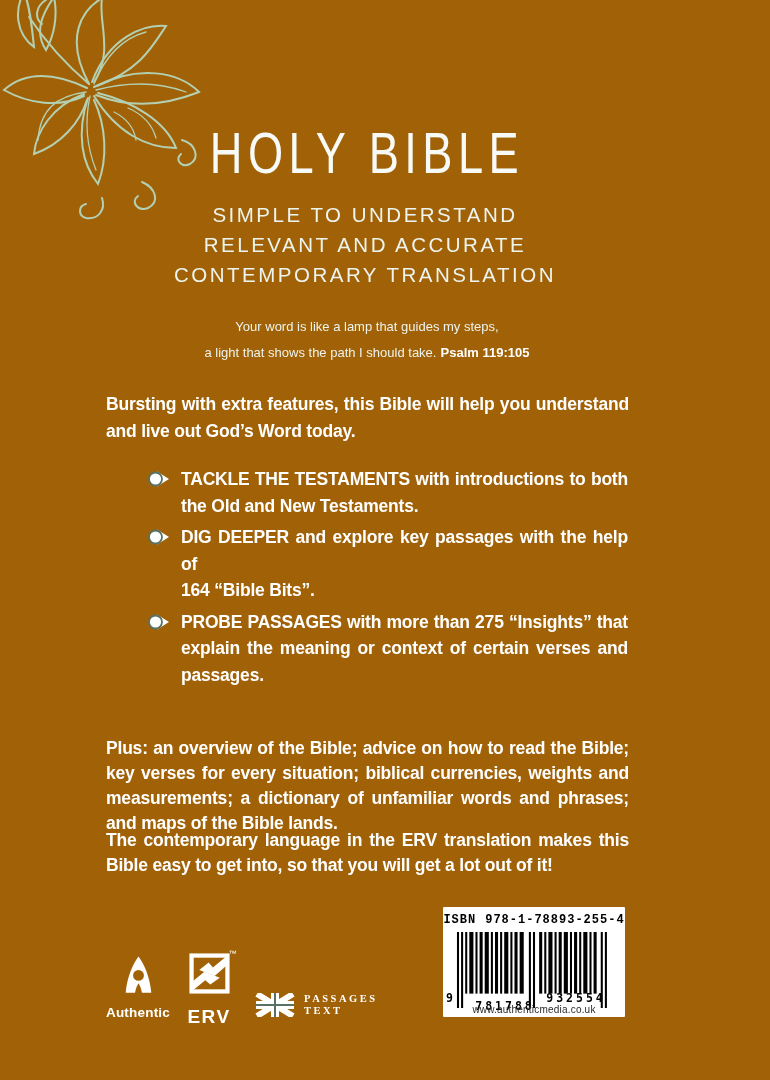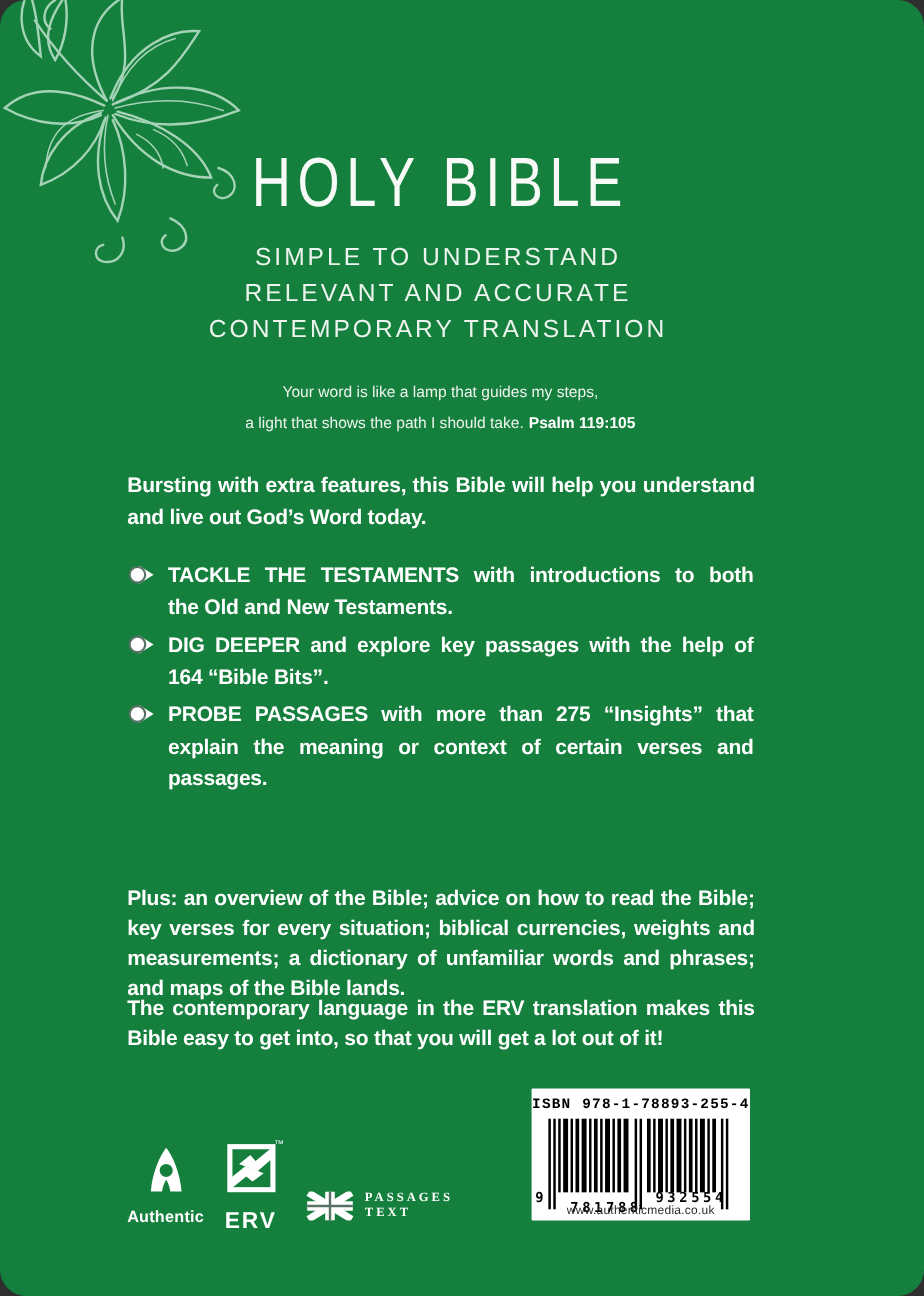--- a/index.html
+++ b/index.html
@@ -1,20 +1,19 @@
 <!DOCTYPE html>
 <html><head>
 <meta charset="utf-8">
 <style>
   html,body{margin:0;padding:0;background:#2f2f2f;}
   .cover{
     position:relative;width:770px;height:1080px;overflow:hidden;
-    background:#15803d;
+    background:#a16207;
     font-family:"Liberation Sans",sans-serif;
-    border-radius:22px;
     -webkit-font-smoothing:antialiased;
   }
   .flower{position:absolute;left:-6px;top:-8px;opacity:.9;}
 
   .title{
     position:absolute;left:106px;top:120px;width:522px;
     text-align:center;color:#f7faf6;font-size:58px;line-height:66px;
     font-weight:400;letter-spacing:7px;
     transform:scaleX(.78);transform-origin:50% 50%;
     white-space:nowrap;
@@ -28,21 +27,21 @@
     position:absolute;left:46px;top:314px;width:642px;text-align:center;
     color:#edf3ed;font-size:13px;line-height:26px;font-weight:400;
   }
   .verse .ref{font-weight:bold;color:#ffffff;margin-left:.32em;}
 
   .copy{position:absolute;color:#ffffff;font-weight:bold;font-size:17.5px;
         line-height:26.5px;letter-spacing:-0.2px;}
   .jl{text-align:justify;text-align-last:justify;}
   .intro{left:106px;top:391px;width:523px;}
   .features{left:140px;top:466px;width:488px;}
-  .feature{position:relative;margin-bottom:5px;}
+  .feature{position:relative;margin-bottom:5px;margin-left:41px;}
   .bullet{position:absolute;left:-33px;top:4px;}
   .plus{left:106px;top:736px;width:523px;line-height:25px;}
   .closing{left:106px;top:828px;width:523px;line-height:25px;}
 
   
   .authentic{position:absolute;left:103px;top:952px;width:70px;text-align:center;color:#fff;}
   .authentic .label{font-weight:bold;font-size:13.5px;letter-spacing:.2px;margin-top:3px;}
   .erv{position:absolute;left:185px;top:953px;width:48px;text-align:center;color:#fff;}
   .erv-box{position:relative;display:inline-block;}
   .erv .tm{position:absolute;right:-7px;top:-4px;font-size:8px;color:#fff;}

